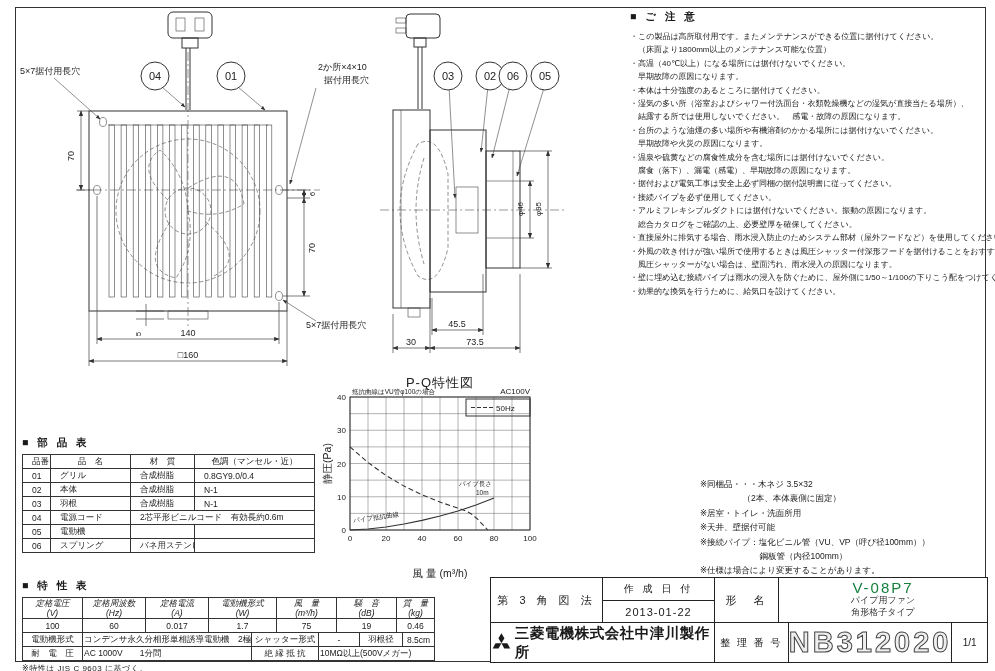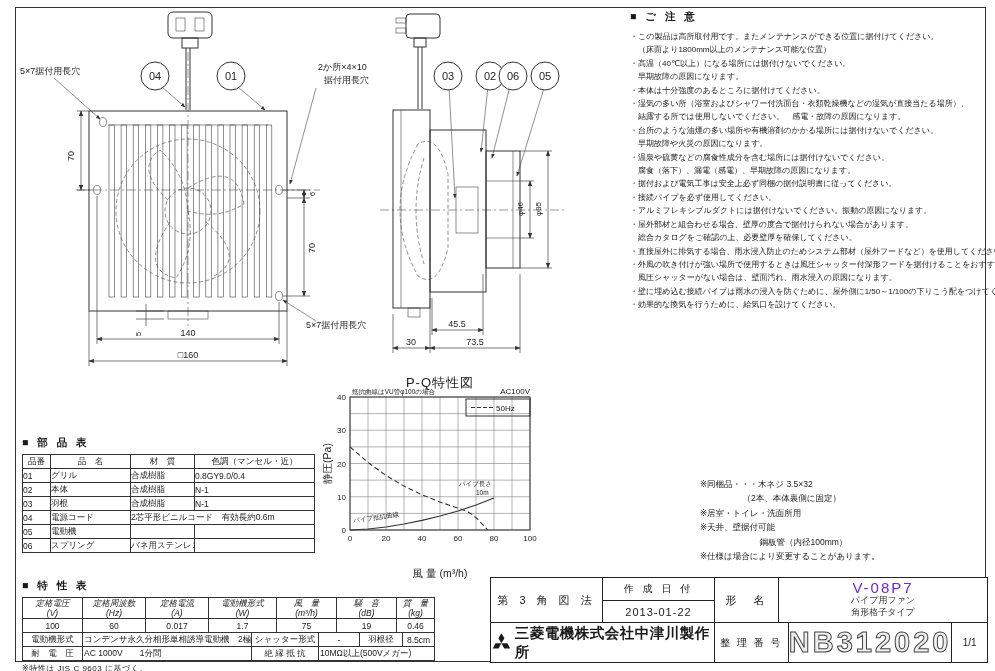--- a/index.html
+++ b/index.html
@@ -30,42 +30,42 @@
   .tick{font-size:8px;fill:#222;}
   .tiny{font-size:6.5px;fill:#222;}
   .small{font-size:8px;fill:#222;}
   .chart-title{font-size:13px;fill:#222;letter-spacing:1px;}
   .axis-label{font-size:10.5px;fill:#222;}
   
   .tbl-title{font-size:10.5px;font-weight:bold;letter-spacing:3px;margin-bottom:4px;}
   .parts{position:absolute;left:22px;top:436px;width:292px;}
   .parts table,.specs table{border-collapse:collapse;width:100%;table-layout:fixed;}
   .parts td,.parts th,.specs td,.specs th{border:1px solid #333;font-weight:normal;
-      font-size:8.5px;padding:0 0;height:13px;text-align:left;overflow:hidden;white-space:nowrap;}
+      font-size:8.5px;padding:0 9px;height:13px;text-align:left;overflow:hidden;white-space:nowrap;}
   .specs{position:absolute;left:22px;top:579px;width:413px;}
   .specs th,.specs td{text-align:center;padding:0 1px;}
   .specs .hcell div{line-height:10px;font-size:8.5px;font-style:italic;}
   .footnote{font-size:8px;margin-top:2px;letter-spacing:.5px;}
   
   .side-notes{position:absolute;left:700px;top:477px;width:280px;}
   .side-note-line{font-size:8.5px;line-height:14.4px;white-space:pre;}
   
   .tb{position:absolute;left:490px;top:577px;width:498px;height:86px;
       border:1.5px solid #222;box-sizing:border-box;display:flex;flex-direction:column;background:#fff;}
   .tb-r1{height:44px;display:flex;border-bottom:1.3px solid #222;}
   .tb-r2{flex:1;display:flex;}
   .tb-cell{box-sizing:border-box;display:flex;align-items:center;justify-content:center;}
   .tb-proj{width:112px;border-right:1px solid #222;font-size:11px;letter-spacing:4px;}
   .tb-date{width:111px;border-right:1px solid #222;display:flex;flex-direction:column;}
   .tb-date .lab{height:22px;border-bottom:1px solid #222;display:flex;align-items:center;
       justify-content:center;font-size:10px;letter-spacing:3px;}
   .tb-date .val{flex:1;display:flex;align-items:center;justify-content:center;font-size:11px;letter-spacing:1px;}
   .tb-katamei{width:64px;border-right:1px solid #222;font-size:11px;letter-spacing:3px;}
   .tb-model{flex:1;flex-direction:column;line-height:12px;}
-  .tb-model .m{font-size:15px;letter-spacing:2px;color:#6d28d9;text-align:center;}
+  .tb-model .m{font-size:15px;letter-spacing:2px;color:#15803d;text-align:center;}
   .tb-model .d{font-size:9px;color:#333;}
   .tb-company{width:227px;border-right:1px solid #222;font-size:14.5px;font-weight:bold;
       letter-spacing:.5px;gap:3px;}
   .tb-reflabel{width:75px;border-right:1px solid #222;font-size:10px;letter-spacing:2px;}
   .tb-refnum{flex:1;border-right:1px solid #222;font-size:29px;font-weight:bold;letter-spacing:3px;
       color:#eee;text-align:center;-webkit-text-stroke:1px #444;}
   .tb-page{width:35px;font-size:10px;}
 </style>
 </head>
 <body>
@@ -287,21 +287,20 @@
   <div class="note-line">・本体は十分強度のあるところに据付けてください。</div>
   <div class="note-line">・湿気の多い所（浴室およびシャワー付洗面台・衣類乾燥機などの湿気が直接当たる場所）、</div>
   <div class="note-line">　結露する所では使用しないでください。　感電・故障の原因になります。</div>
   <div class="note-line">・台所のような油煙の多い場所や有機溶剤のかかる場所には据付けないでください。</div>
   <div class="note-line">　早期故障や火災の原因になります。</div>
   <div class="note-line">・温泉や硫黄などの腐食性成分を含む場所には据付けないでください。</div>
   <div class="note-line">　腐食（落下）、漏電（感電）、早期故障の原因になります。</div>
   <div class="note-line">・据付および電気工事は安全上必ず同梱の据付説明書に従ってください。</div>
   <div class="note-line">・接続パイプを必ず使用してください。</div>
   <div class="note-line">・アルミフレキシブルダクトには据付けないでください。振動の原因になります。</div>
-  <div class="note-line">・屋外部材と組合わせる場合、壁厚の度合で据付けられない場合があります。</div>
   <div class="note-line">　総合カタログをご確認の上、必要壁厚を確保してください。</div>
   <div class="note-line">・直接屋外に排気する場合、雨水浸入防止のためシステム部材（屋外フードなど）を使用してください。</div>
   <div class="note-line">・外風の吹き付けが強い場所で使用するときは風圧シャッター付深形フードを据付けることをおすすめします。</div>
   <div class="note-line">　風圧シャッターがない場合は、壁面汚れ、雨水浸入の原因になります。</div>
   <div class="note-line">・壁に埋め込む接続パイプは雨水の浸入を防ぐために、屋外側に1/50～1/100の下りこう配をつけてください。</div>
   <div class="note-line">・効果的な換気を行うために、給気口を設けてください。</div>
 </div>
 
 <div class="chart-wrap">
   <svg id="pq-chart" width="234" height="214" viewBox="0 0 234 214">
@@ -480,20 +479,21 @@
   </tbody>
     </table>
   <div class="footnote">※特性は JIS C 9603 に基づく。</div>
 </div>
 
 <div class="side-notes">
   <div class="side-note-line">※同梱品・・・木ネジ 3.5×32</div>
   <div class="side-note-line">　　　　　（2本、本体裏側に固定）</div>
   <div class="side-note-line">※居室・トイレ・洗面所用</div>
   <div class="side-note-line">※天井、壁据付可能</div>
+  <div class="side-note-line">※接続パイプ：塩化ビニル管（VU、VP（呼び径100mm））</div>
   <div class="side-note-line">　　　　　　　鋼板管（内径100mm）</div>
   <div class="side-note-line">※仕様は場合により変更することがあります。</div>
 </div>
 
 <div class="tb">
   <div class="tb-r1">
     <div class="tb-cell tb-proj">第 3 角 図 法</div>
     <div class="tb-date">
       <div class="lab">作 成 日 付</div>
       <div class="val">2013-01-22</div>

